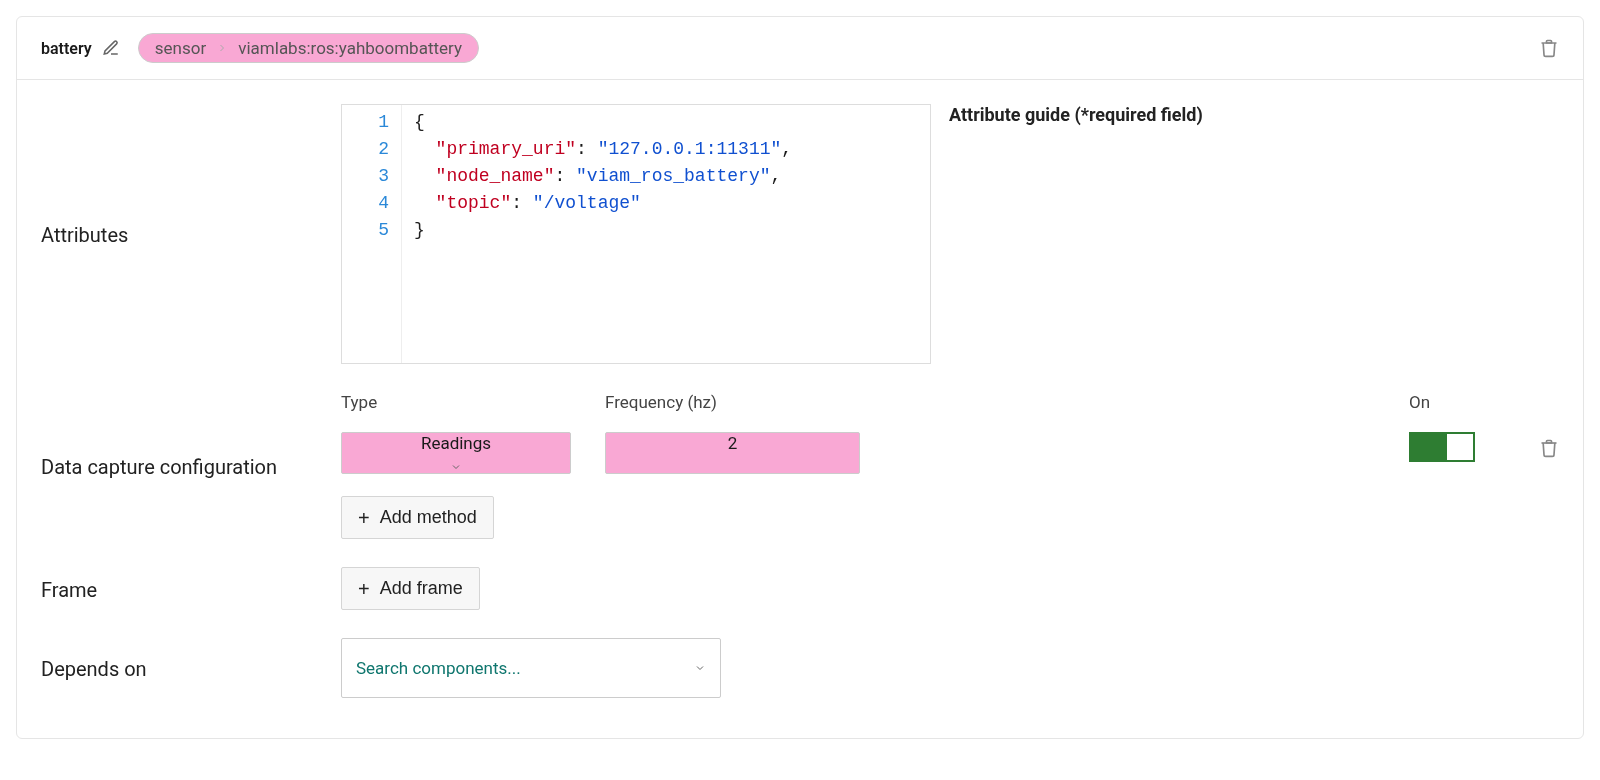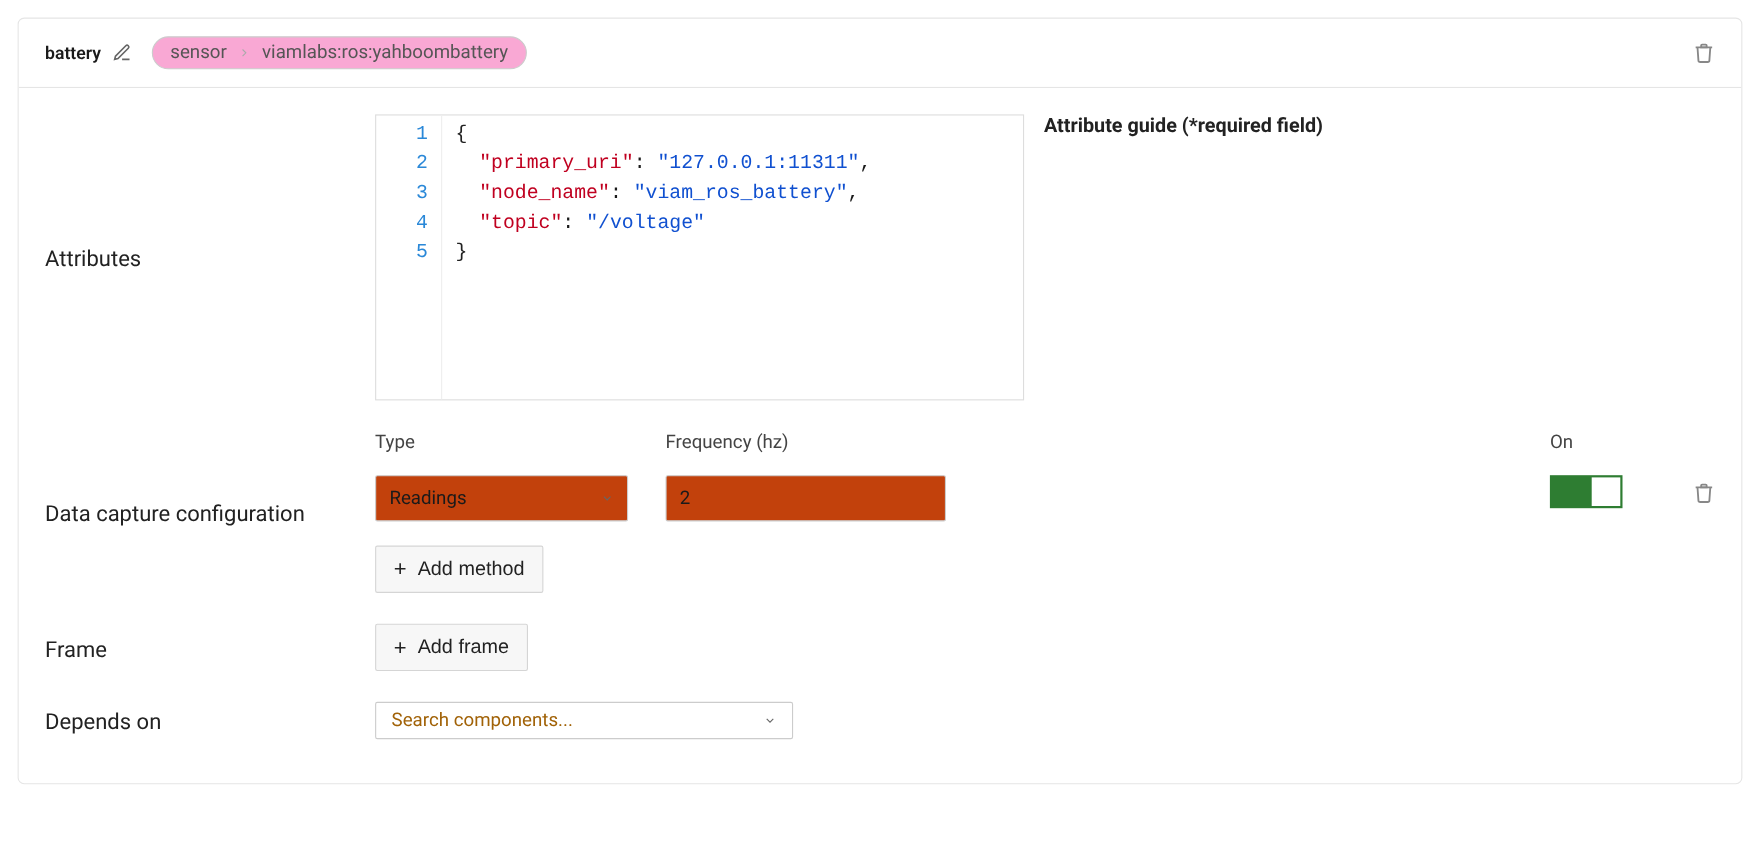--- a/index.html
+++ b/index.html
@@ -108,28 +108,29 @@
     .dc-fields {
       display: flex;
       gap: 34px;
       align-items: flex-start;
       width: 100%;
     }
     .field { display: flex; flex-direction: column; }
     .field-label { font-size: 17px; color: #444; margin-bottom: 20px; }
     .select, .input {
       border: 1px solid #ccc;
-      background: #c2410c;
+      background: #f9a8d4;
       height: 42px;
       padding: 0 12px;
       font-size: 17px;
       border-radius: 2px;
       display: flex;
       align-items: center;
       justify-content: space-between;
+      flex-direction: column;
     }
     .select { width: 230px; cursor: pointer; }
     .input { width: 255px; }
     .chevron {
       width: 12px; height: 12px; color: #666;
     }
     .dc-right { margin-left: auto; display: flex; align-items: flex-end; gap: 64px; }
     .toggle-wrap { display: flex; flex-direction: column; }
     .toggle {
       width: 66px; height: 30px; background: #2e7d32; position: relative; cursor: pointer;
@@ -145,27 +146,27 @@
       background: #f7f7f7;
       padding: 10px 16px;
       font-size: 18px;
       color: #222;
       cursor: pointer;
       border-radius: 2px;
     }
     .plus { font-size: 20px; line-height: 1; }
     .search-select {
       border: 1px solid #ccc;
-      height: 34px;
+      height: 60px;
       width: 380px;
       display: flex;
       align-items: center;
       justify-content: space-between;
       padding: 0 14px;
-      color: #a16207;
+      color: #0f766e;
       font-size: 17px;
       cursor: pointer;
       border-radius: 2px;
     }
     .add-method-row { margin-top: 22px; }
     svg { display: block; }
   </style>
 </head>
 <body>
 

